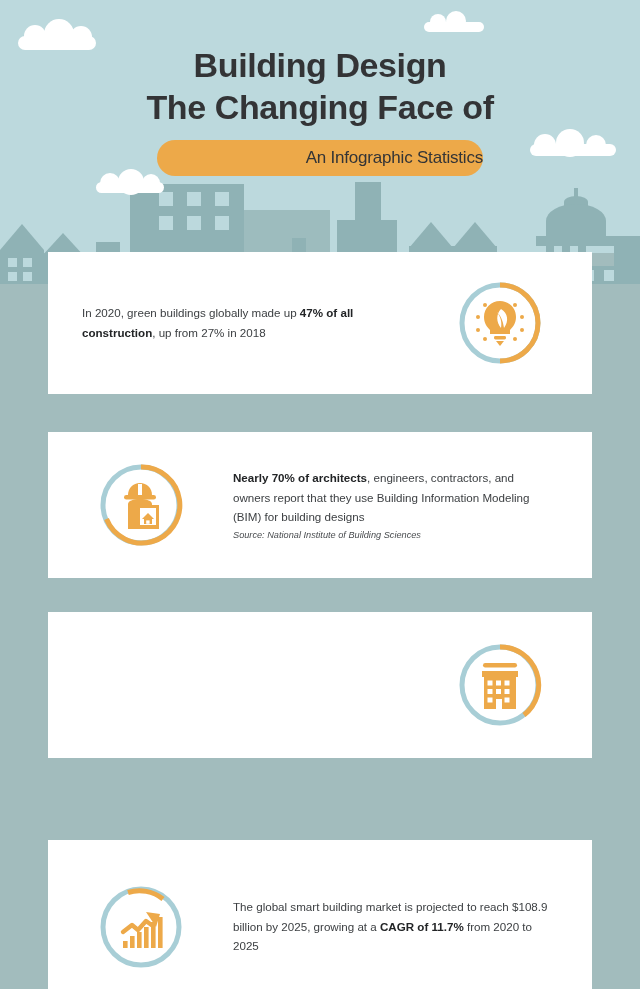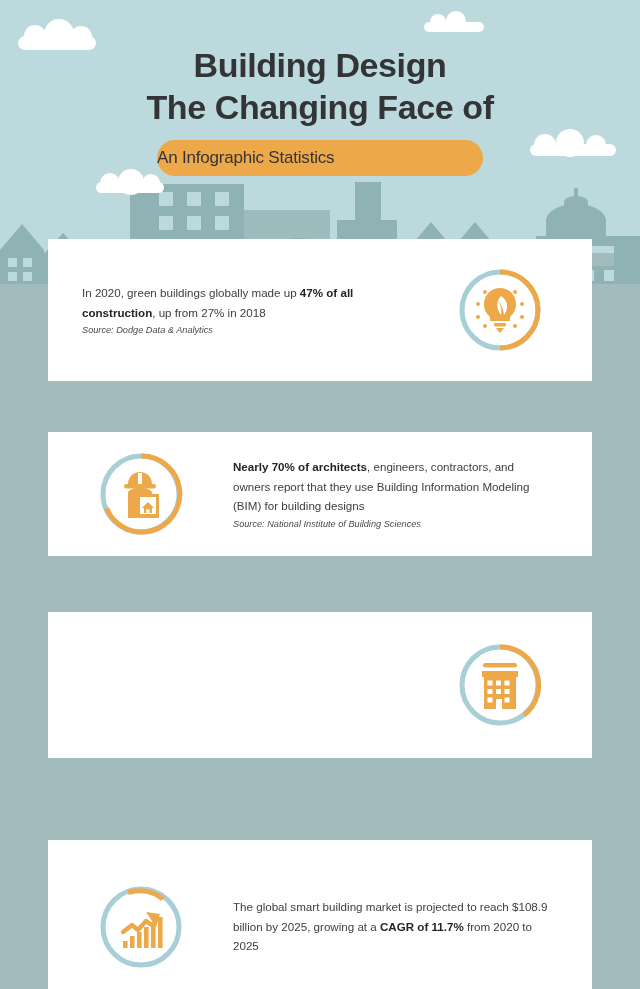--- a/index.html
+++ b/index.html
@@ -50,34 +50,34 @@
     font-size:34px;line-height:42px;
     font-weight:bold;
     letter-spacing:-0.4px;
     color:#333436;
   }
   .badge{
     position:absolute;left:157px;top:140px;
     width:326px;height:36px;
     background:#eda949;
     border-radius:18px;
-    display:flex;align-items:center;justify-content:flex-start;
+    display:flex;align-items:center;justify-content:flex-end;
     font-size:17px;color:#333436;
     letter-spacing:-0.2px;
   }
 
   
   .card{
     position:absolute;left:48px;width:544px;
     background:#ffffff;
     display:flex;align-items:center;
     box-sizing:border-box;
   }
-  .card.c1{top:239px;height:142px;justify-content:flex-end;}
-  .card.c2{top:432px;height:124px;}
+  .card.c1{top:252px;height:142px;justify-content:flex-end;}
+  .card.c2{top:432px;height:146px;}
   .card.c3{top:612px;height:146px;}
   .card.c4{top:840px;height:174px;}
 
   .card.left-icon{flex-direction:row;}
   .card.right-icon{flex-direction:row-reverse;}
 
   .icon-slot{
     width:185px;flex:0 0 185px;
     display:flex;align-items:center;justify-content:center;
   }
@@ -205,21 +205,20 @@
         <circle cx="68" cy="40" r="2" fill="#eda949"></circle>
         <circle cx="68" cy="53" r="2" fill="#eda949"></circle>
         <circle cx="31" cy="28" r="2" fill="#eda949"></circle>
         <circle cx="61" cy="28" r="2" fill="#eda949"></circle>
         <circle cx="31" cy="62" r="2" fill="#eda949"></circle>
         <circle cx="61" cy="62" r="2" fill="#eda949"></circle>
       </svg>
     </div>
     <div class="txt-slot">
       <p class="stat"><span>In 2020, green buildings globally made up </span><b>47% of all construction</b><span>, up from 27% in 2018</span></p>
-      <p class="src">Source: Dodge Data &amp; Analytics</p>
     </div>
   </div>
 
   <div class="card c2 left-icon">
     <div class="icon-slot">
       <svg class="ring" width="92" height="92" viewBox="0 0 92 92">
         <circle cx="46" cy="46" r="38" fill="none" stroke="#a8ced6" stroke-width="5"></circle>
         <path d="M46 8 A38 38 0 1 1 11.5 60" fill="none" stroke="#eda949" stroke-width="5"></path>
         <path d="M33 36 c0-7 5-12 12-12 s12 5 12 12 z" fill="#eda949"></path>
         <rect x="29" y="36" width="32" height="4.6" rx="2.3" fill="#eda949"></rect>

